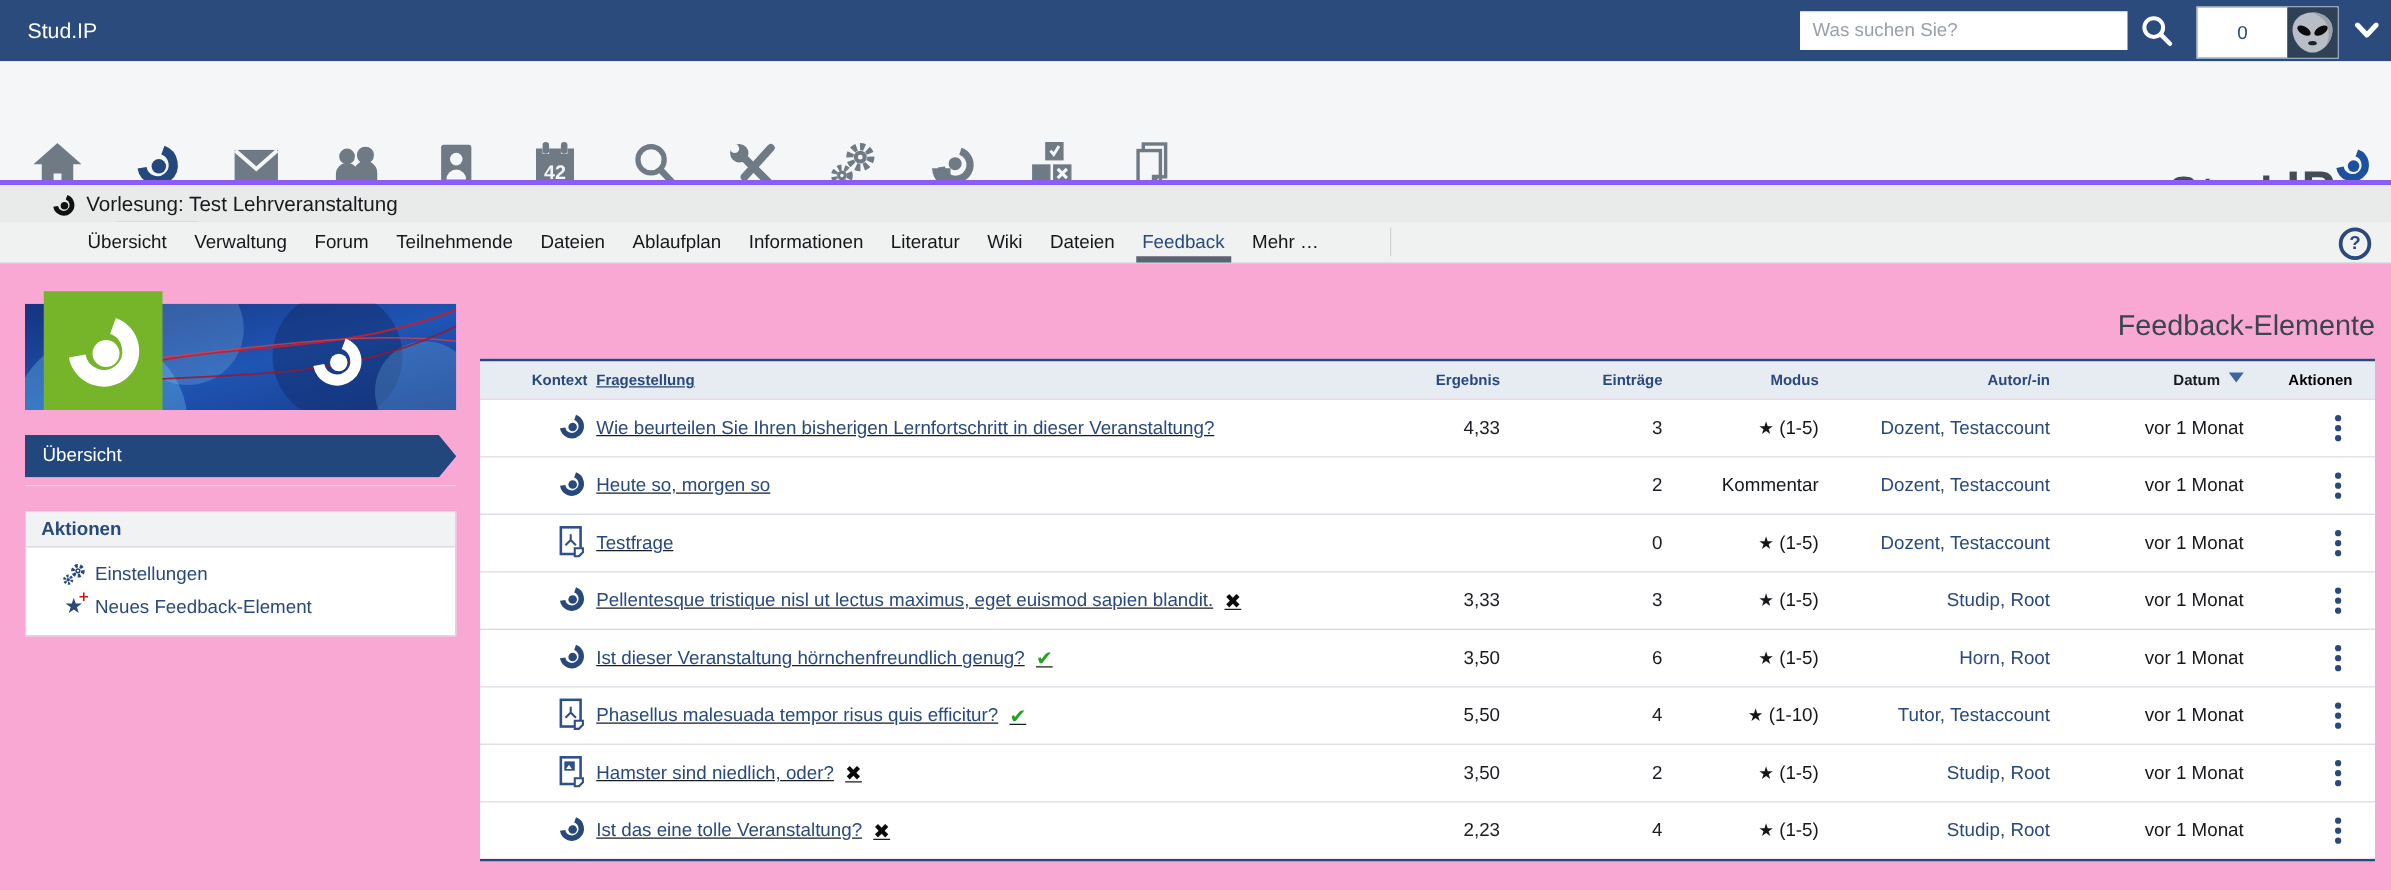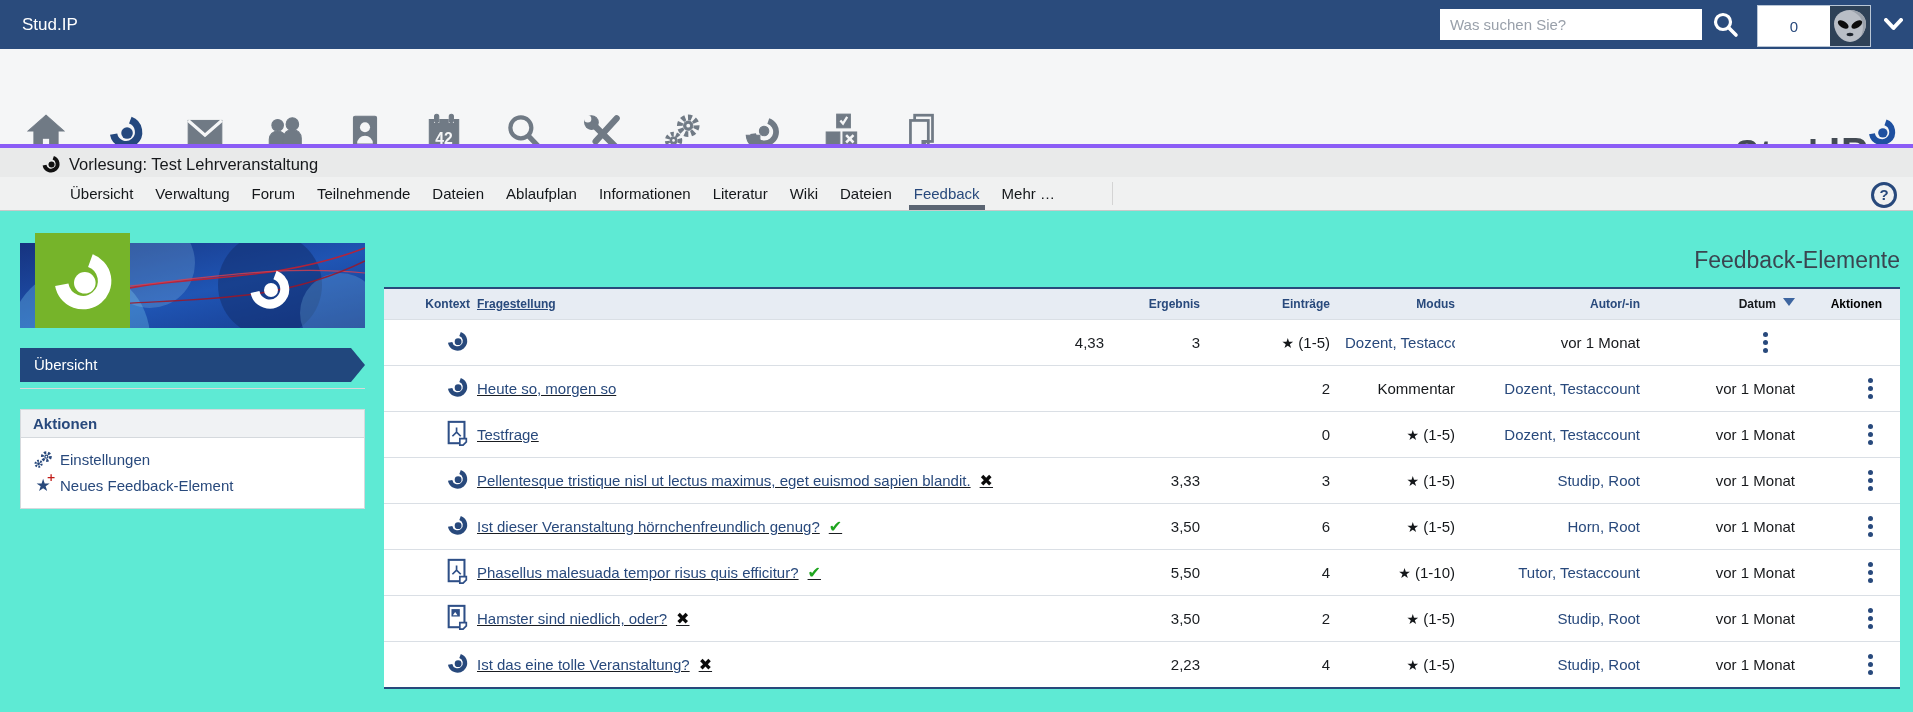--- a/index.html
+++ b/index.html
@@ -1,17 +1,17 @@
 <!DOCTYPE html>
 <html><head>
 <meta charset="utf-8">
 <title>Stud.IP</title>
 <style>
   html,body{margin:0;padding:0;background:#fff;}
-  #screen{position:relative;width:1913px;height:712px;background:#5eead4;overflow:hidden;
+  #screen{position:relative;width:1913px;height:712px;background:#f9a8d4;overflow:hidden;
           font-family:"Liberation Sans","DejaVu Sans",sans-serif;color:#1a1d21;}
 
   
   .topbar{position:absolute;left:0;top:0;width:100%;height:49px;background:#2a4b7c;}
   .brand{position:absolute;left:22px;top:0;line-height:49px;color:#fff;font-size:17px;}
   .search-wrap{position:absolute;left:1440px;top:9px;width:262px;height:31px;}
   .search-wrap input{width:100%;height:100%;border:0;outline:none;padding:0 10px;font-size:15px;
           color:#333;box-sizing:border-box;font-family:inherit;background:#fff;}
   .search-wrap input::placeholder{color:#99a0aa;}
   .tb-search{position:absolute;left:1712px;top:11px;width:27px;height:27px;cursor:pointer;}
@@ -56,21 +56,21 @@
   .course-avatar svg{width:72px;height:72px;}
   .overview-nav{margin-top:20px;}
   .overview-arrow{position:relative;height:34px;background:#21477d;color:#fff;font-size:15px;line-height:34px;
         padding-left:14px;box-sizing:border-box;cursor:pointer;
         clip-path:polygon(0 0,calc(100% - 14px) 0,100% 50%,calc(100% - 14px) 100%,0 100%);}
   .overview-sep{margin-top:6px;border-top:1px solid #d9d9d9;height:0;}
   .actions-box{margin-top:20px;border:1px solid #d5d9dd;background:#fff;}
   .actions-head{background:#f0f2f4;border-bottom:1px solid #d5d9dd;padding:5px 12px;font-size:15px;
                 font-weight:bold;color:#28497c;}
   .actions-body{padding:8px 12px 10px 12px;}
-  .act-item{display:flex;align-items:center;gap:7px;height:26px;color:#28497c;font-size:15px;cursor:pointer;}
+  .act-item{display:flex;align-items:center;gap:7px;height:26px;color:#28497c;font-size:15px;cursor:pointer;margin-left:16px;}
   .act-ic{width:20px;height:20px;display:inline-flex;align-items:center;justify-content:center;flex:0 0 20px;}
   .act-ic svg{width:19px;height:19px;}
   .star-glyph{font-family:"DejaVu Sans",sans-serif;color:#28497c;font-size:17px;line-height:1;position:relative;}
   .star-glyph .plus{color:#c11b17;font-style:normal;font-weight:bold;font-size:11px;position:absolute;top:-5px;right:-5px;}
 
   
   .main{position:absolute;left:384px;top:247px;width:1516px;text-align:right;}
   .heading{margin:0 0 13px 0;font-size:23px;font-weight:500;color:#3a4550;}
   .dtable{border-bottom:2px solid #28497c;}
   .thead,.trow{display:grid;grid-template-columns:86px 1fr 96px 130px 125px 185px 155px 105px;align-items:center;}
@@ -372,20 +372,23 @@
         <div class="td c-aktionen">Aktionen</div>
       </div>
       <div>
           <div class="trow">
             <div class="td c-kontext"><span class="ctx-ic">
                 <svg viewBox="0 0 40 40">
                   <path d="M24.1 8.7 A12 12 0 1 1 8.2 22.1" fill="none" stroke="#28497c" stroke-width="7"></path>
                   <circle cx="21" cy="21" r="5.5" fill="#28497c"></circle>
                 </svg>
               </span></div>
+            <div class="td c-frage">
+              <a class="qlink">Wie beurteilen Sie Ihren bisherigen Lernfortschritt in dieser Veranstaltung?</a>
+            </div>
             <div class="td c-ergebnis">4,33</div>
             <div class="td c-eintraege">3</div>
             <div class="td c-modus"><span class="star-ch">★</span> (1-5)</div>
             <div class="td c-autor"><a class="alink">Dozent, Testaccount</a></div>
             <div class="td c-datum">vor 1 Monat</div>
             <div class="td c-aktionen">
               <div class="kebab">
                 <i></i>
                 <i></i>
                 <i></i>

